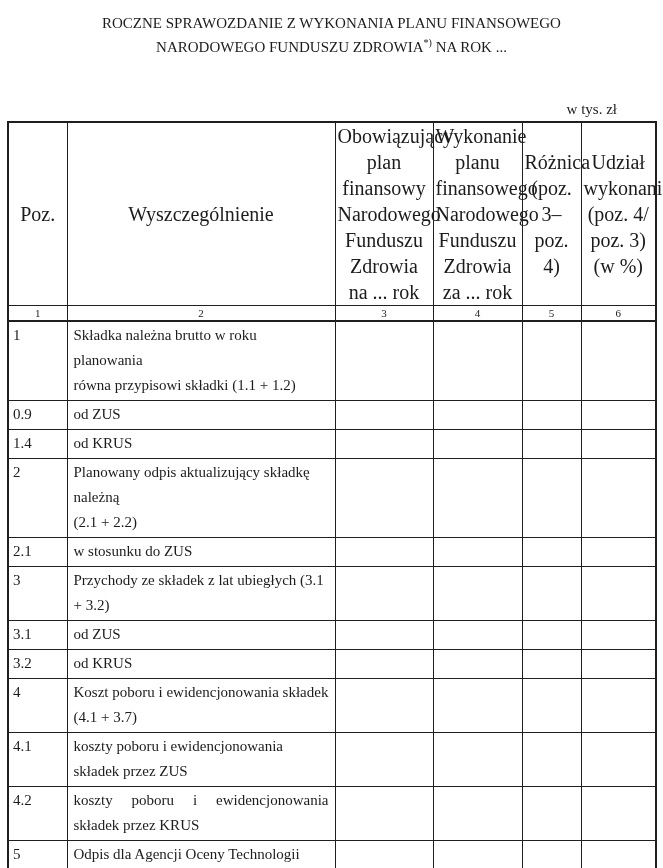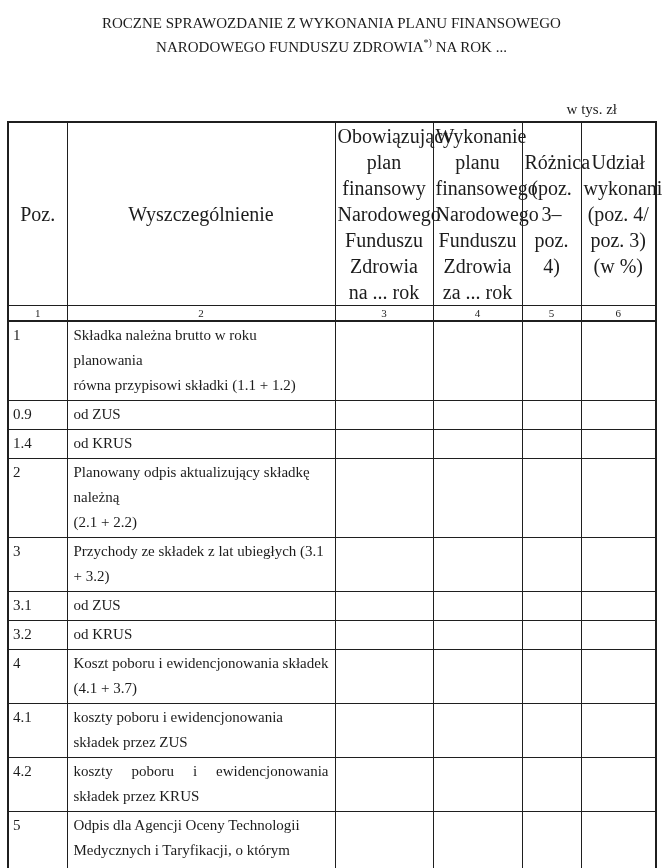--- a/index.html
+++ b/index.html
@@ -184,20 +184,28 @@
           <td class="cell poz-cell">2</td>
           <td class="cell label-cell">Planowany odpis aktualizujący składkę
 należną
 (2.1 + 2.2)</td>
           <td class="cell value-cell"></td>
           <td class="cell value-cell"></td>
           <td class="cell value-cell"></td>
           <td class="cell value-cell"></td>
         </tr>
         <tr>
+          <td class="cell poz-cell">2.1</td>
+          <td class="cell label-cell">w stosunku do ZUS</td>
+          <td class="cell value-cell"></td>
+          <td class="cell value-cell"></td>
+          <td class="cell value-cell"></td>
+          <td class="cell value-cell"></td>
+        </tr>
+        <tr>
           <td class="cell poz-cell">3</td>
           <td class="cell label-cell">Przychody ze składek z lat ubiegłych (3.1
 + 3.2)</td>
           <td class="cell value-cell"></td>
           <td class="cell value-cell"></td>
           <td class="cell value-cell"></td>
           <td class="cell value-cell"></td>
         </tr>
         <tr>
           <td class="cell poz-cell">3.1</td>

